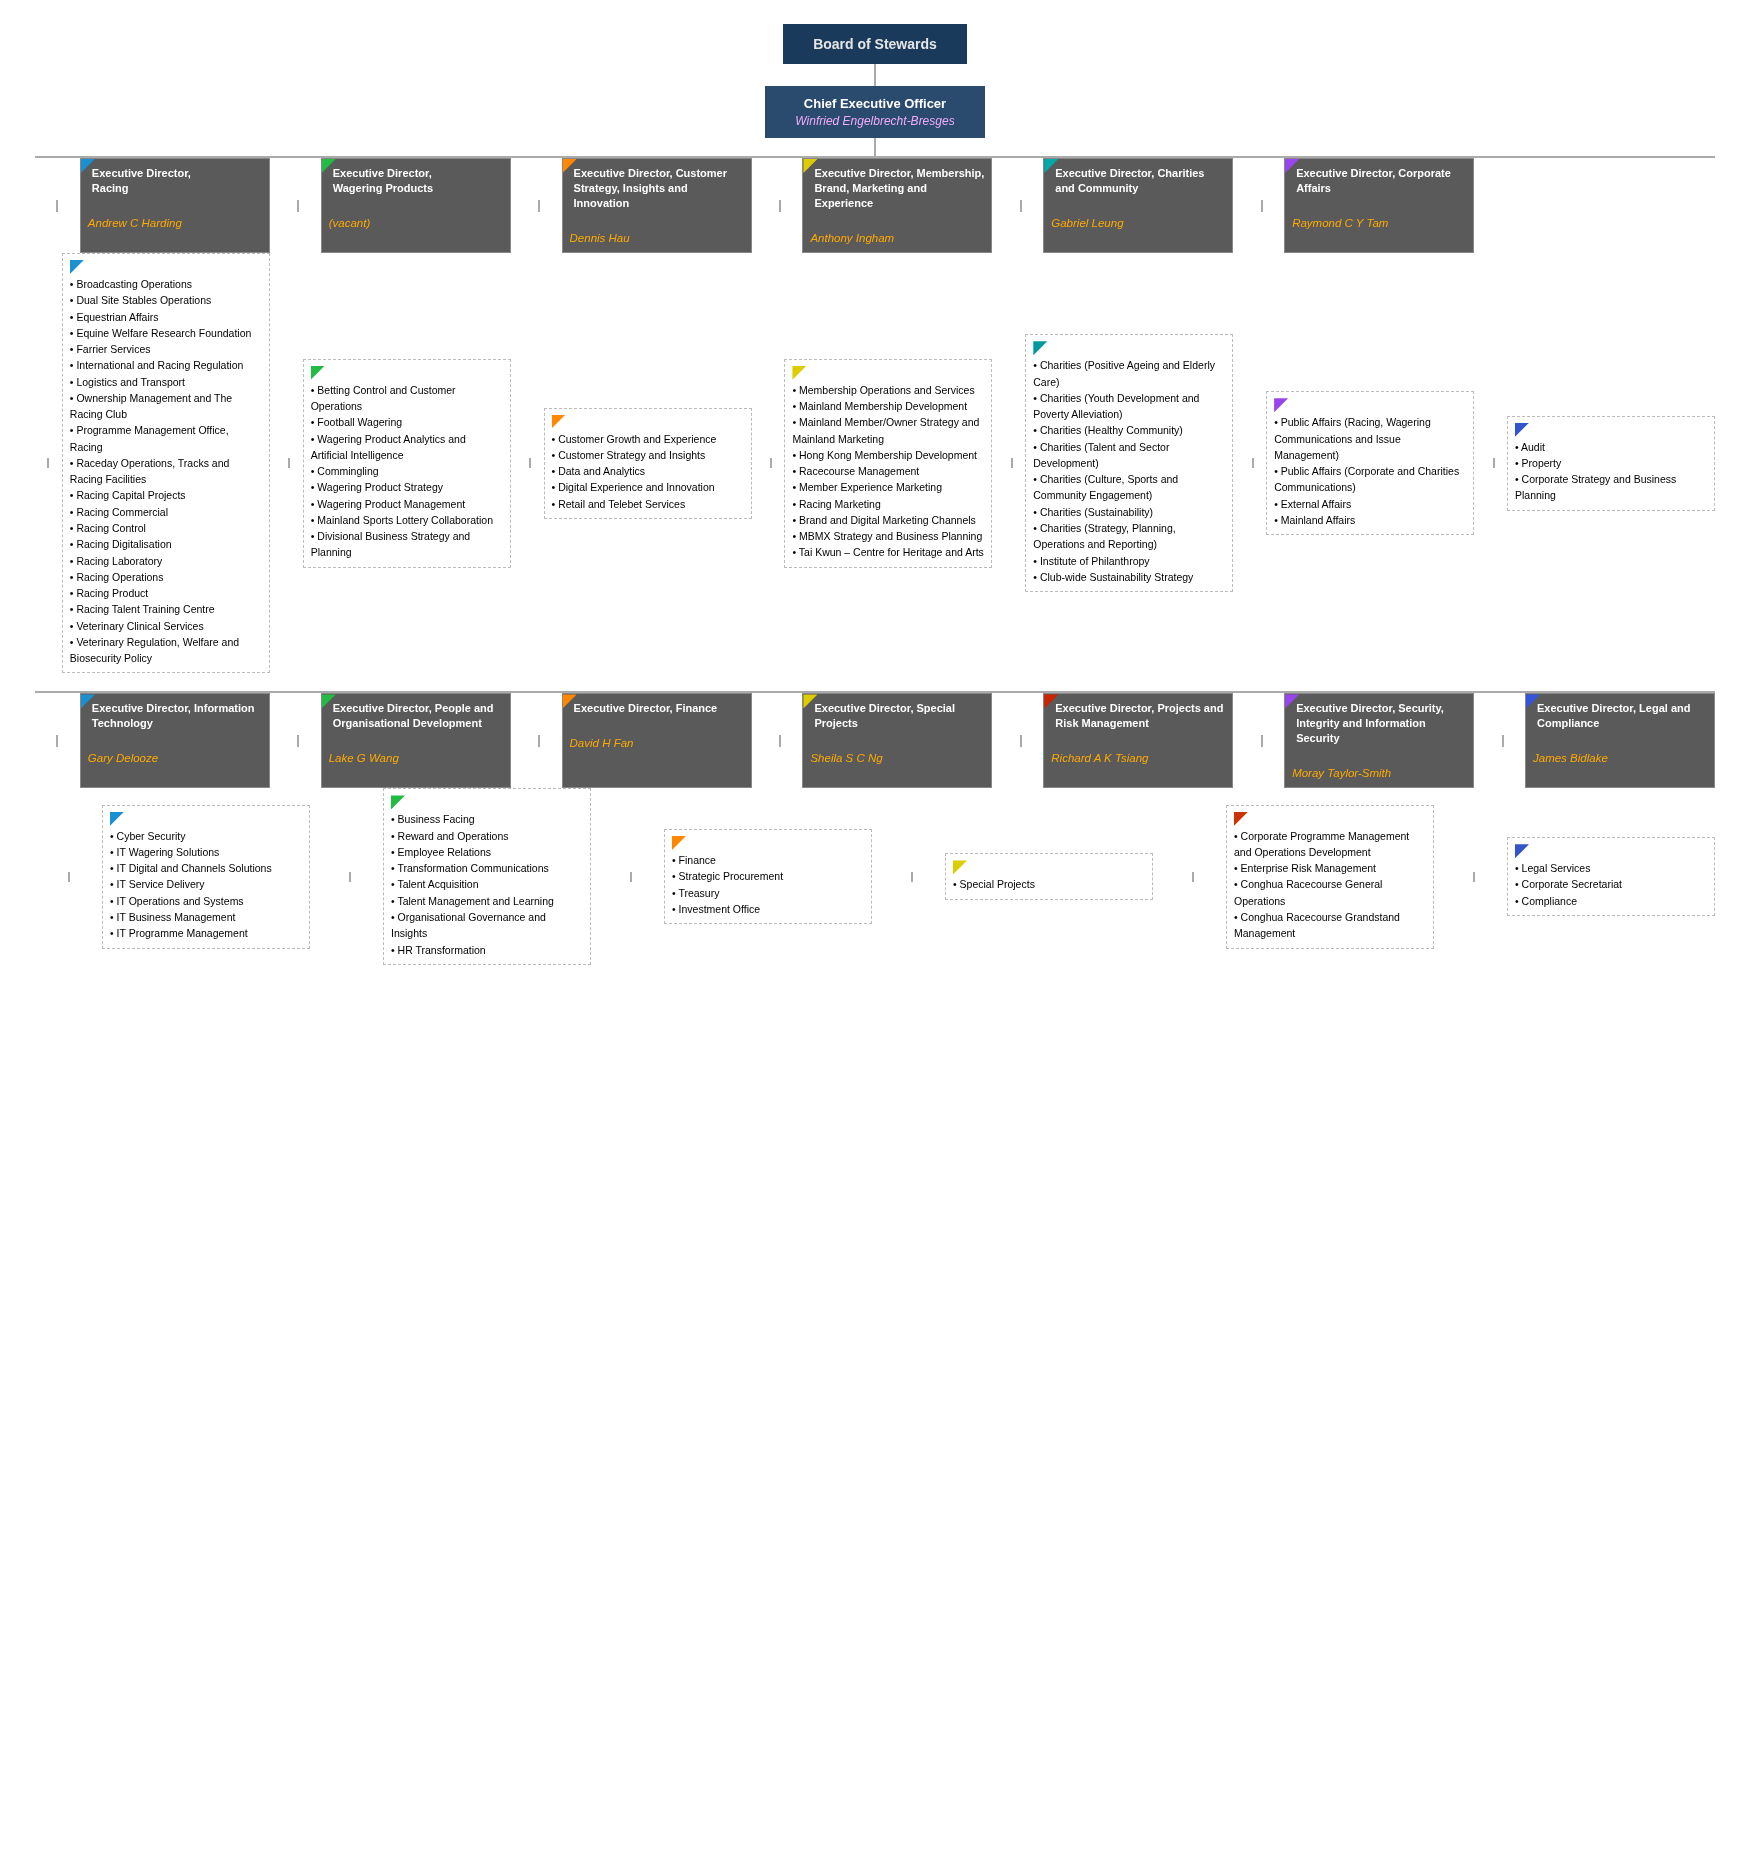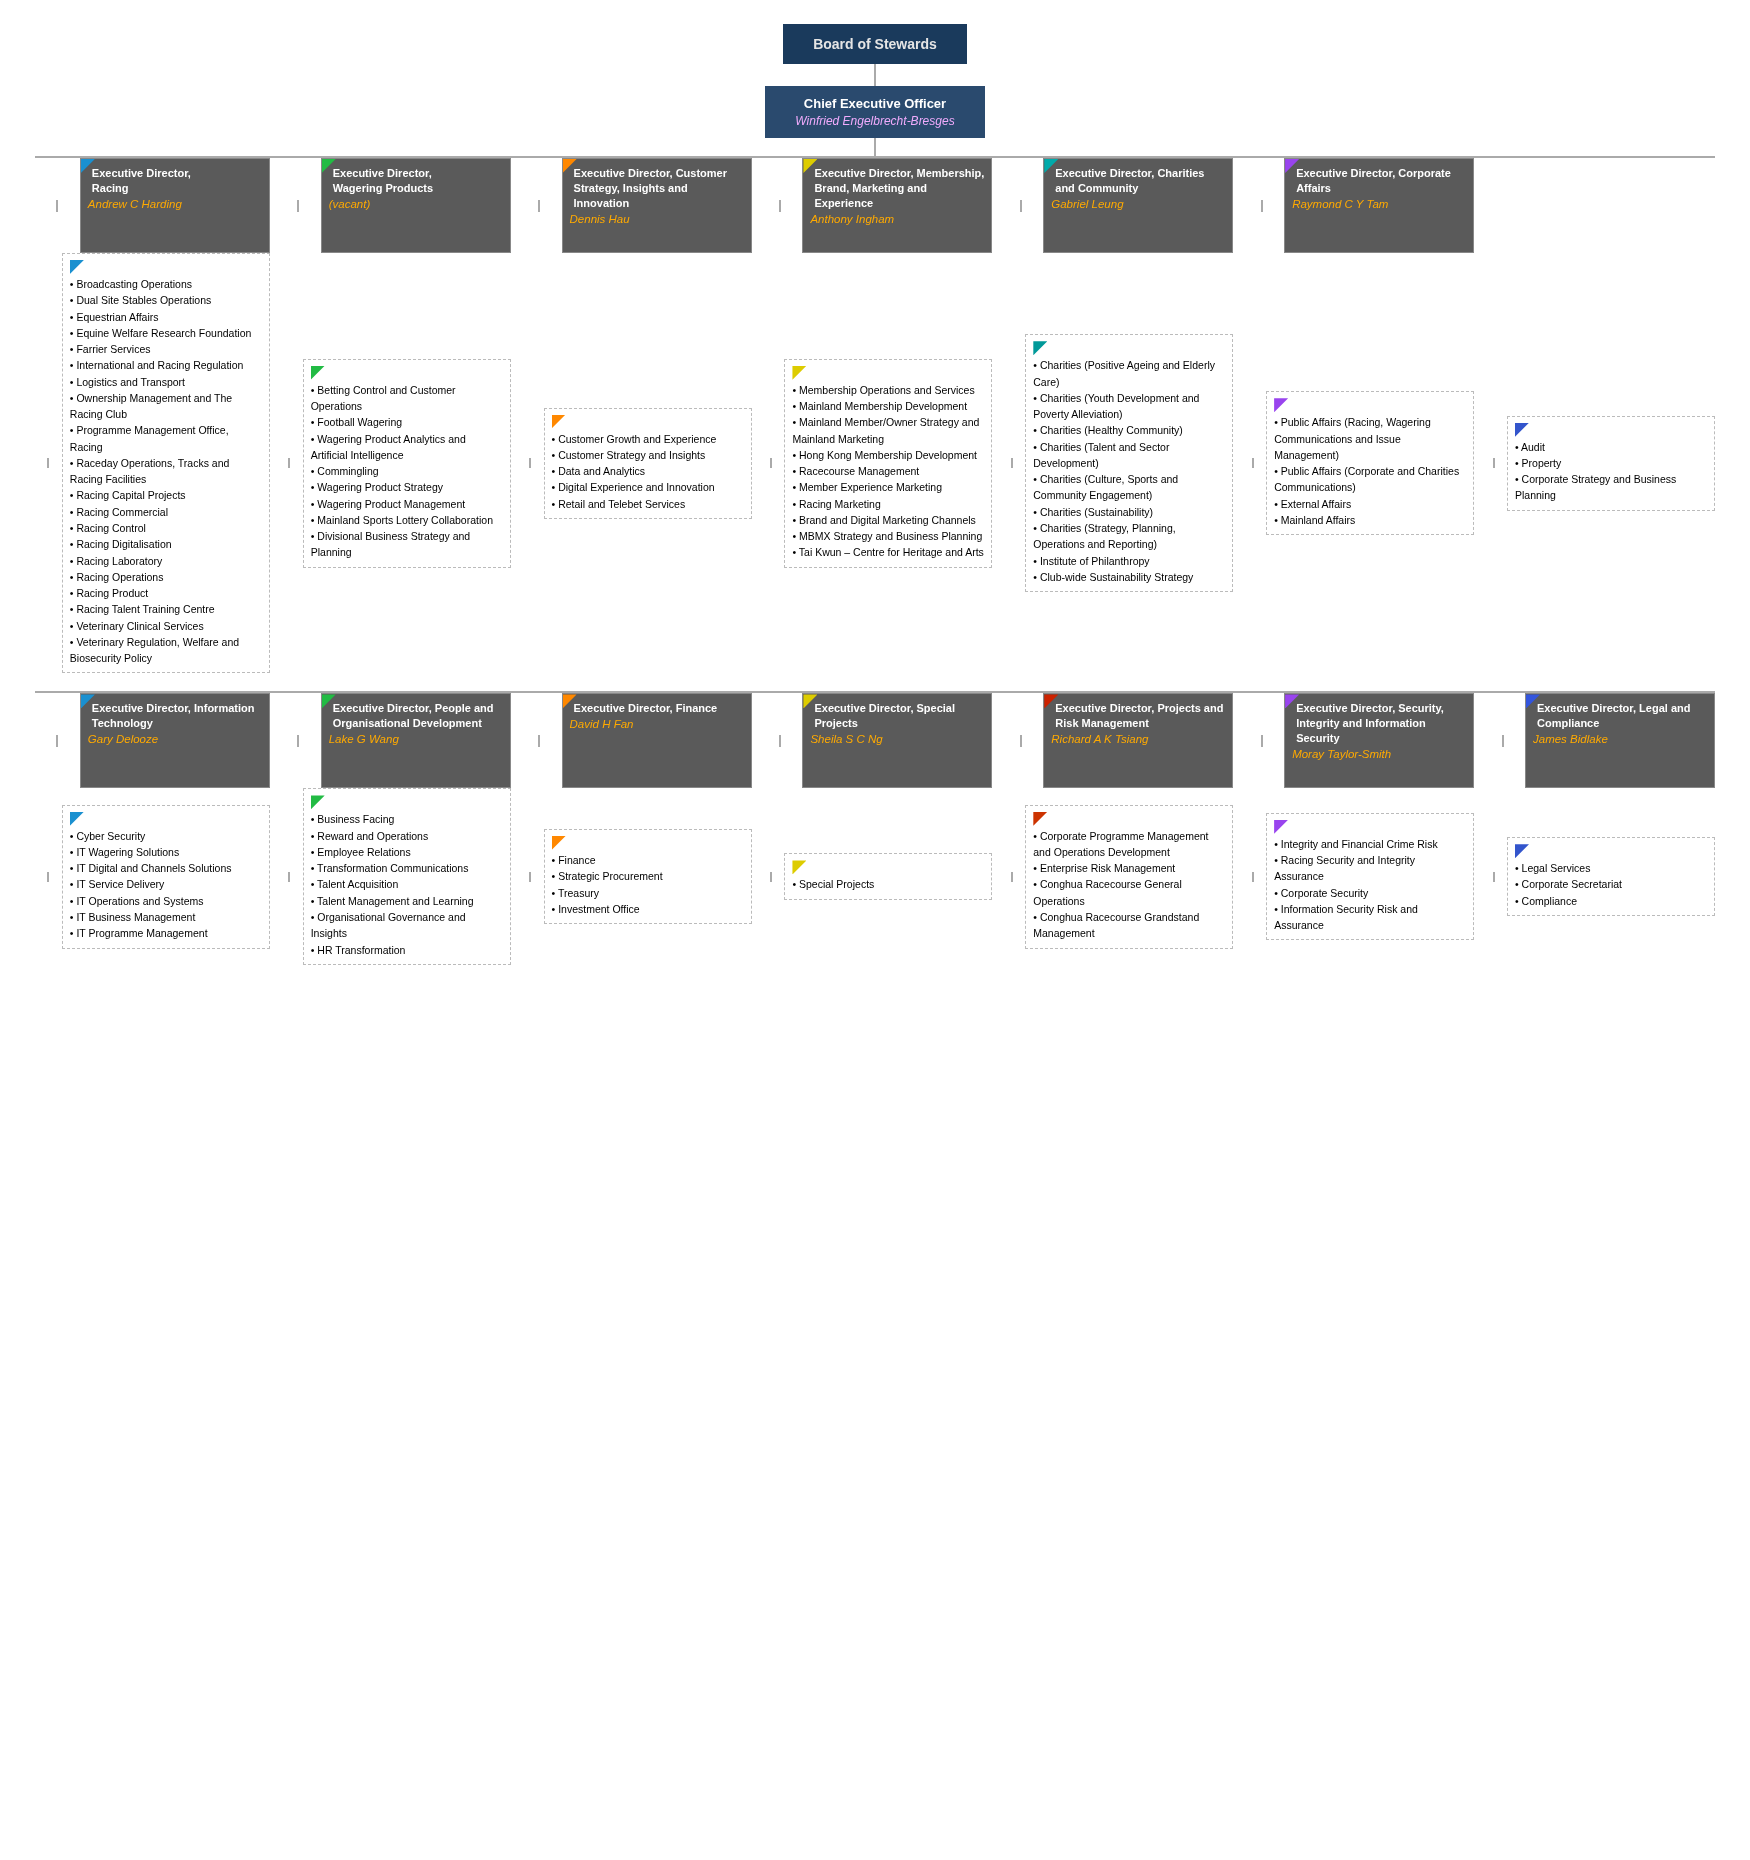--- a/index.html
+++ b/index.html
@@ -48,21 +48,21 @@
       font-size: 11px;
       border: 1px solid #888;
       position: relative;
       text-align: left;
       display: inline-block;
       width: 190px;
       min-height: 95px;
       vertical-align: top;
     }
     .e-card .et { font-weight: bold; line-height: 1.35; }
-    .e-card .en { font-style: italic; margin-top: 2px; font-size: 11.5px; }
+    .e-card .en { font-style: italic; margin-top: 21px; font-size: 11.5px; }
 
     
     .d-card {
       border: 1.5px dashed #bbb;
       padding: 6px 7px;
       font-size: 10.5px;
       text-align: left;
       display: inline-block;
       width: 208px;
       vertical-align: top;
@@ -462,32 +462,20 @@
         <div style="width:14px;height:14px;clip-path:polygon(0 0,100% 0,0 100%);background:#cc3300;display:inline-block;"></div>
         <ul>
           <li>Corporate Programme Management and Operations Development</li>
           <li>Enterprise Risk Management</li>
           <li>Conghua Racecourse General Operations</li>
           <li>Conghua Racecourse Grandstand Management</li>
         </ul>
       </div>
     </div>
 
-    <div class="exec-col-item">
-      <div class="vl-sm" style="height:10px;"></div>
-      <div class="d-card">
-        <div style="width:14px;height:14px;clip-path:polygon(0 0,100% 0,0 100%);background:#9944ee;display:inline-block;"></div>
-        <ul>
-          <li>Integrity and Financial Crime Risk</li>
-          <li>Racing Security and Integrity Assurance</li>
-          <li>Corporate Security</li>
-          <li>Information Security Risk and Assurance</li>
-        </ul>
-      </div>
-    </div>
 
     <div class="exec-col-item">
       <div class="vl-sm" style="height:10px;"></div>
       <div class="d-card">
         <div style="width:14px;height:14px;clip-path:polygon(0 0,100% 0,0 100%);background:#3355cc;display:inline-block;"></div>
         <ul>
           <li>Legal Services</li>
           <li>Corporate Secretariat</li>
           <li>Compliance</li>
         </ul>

